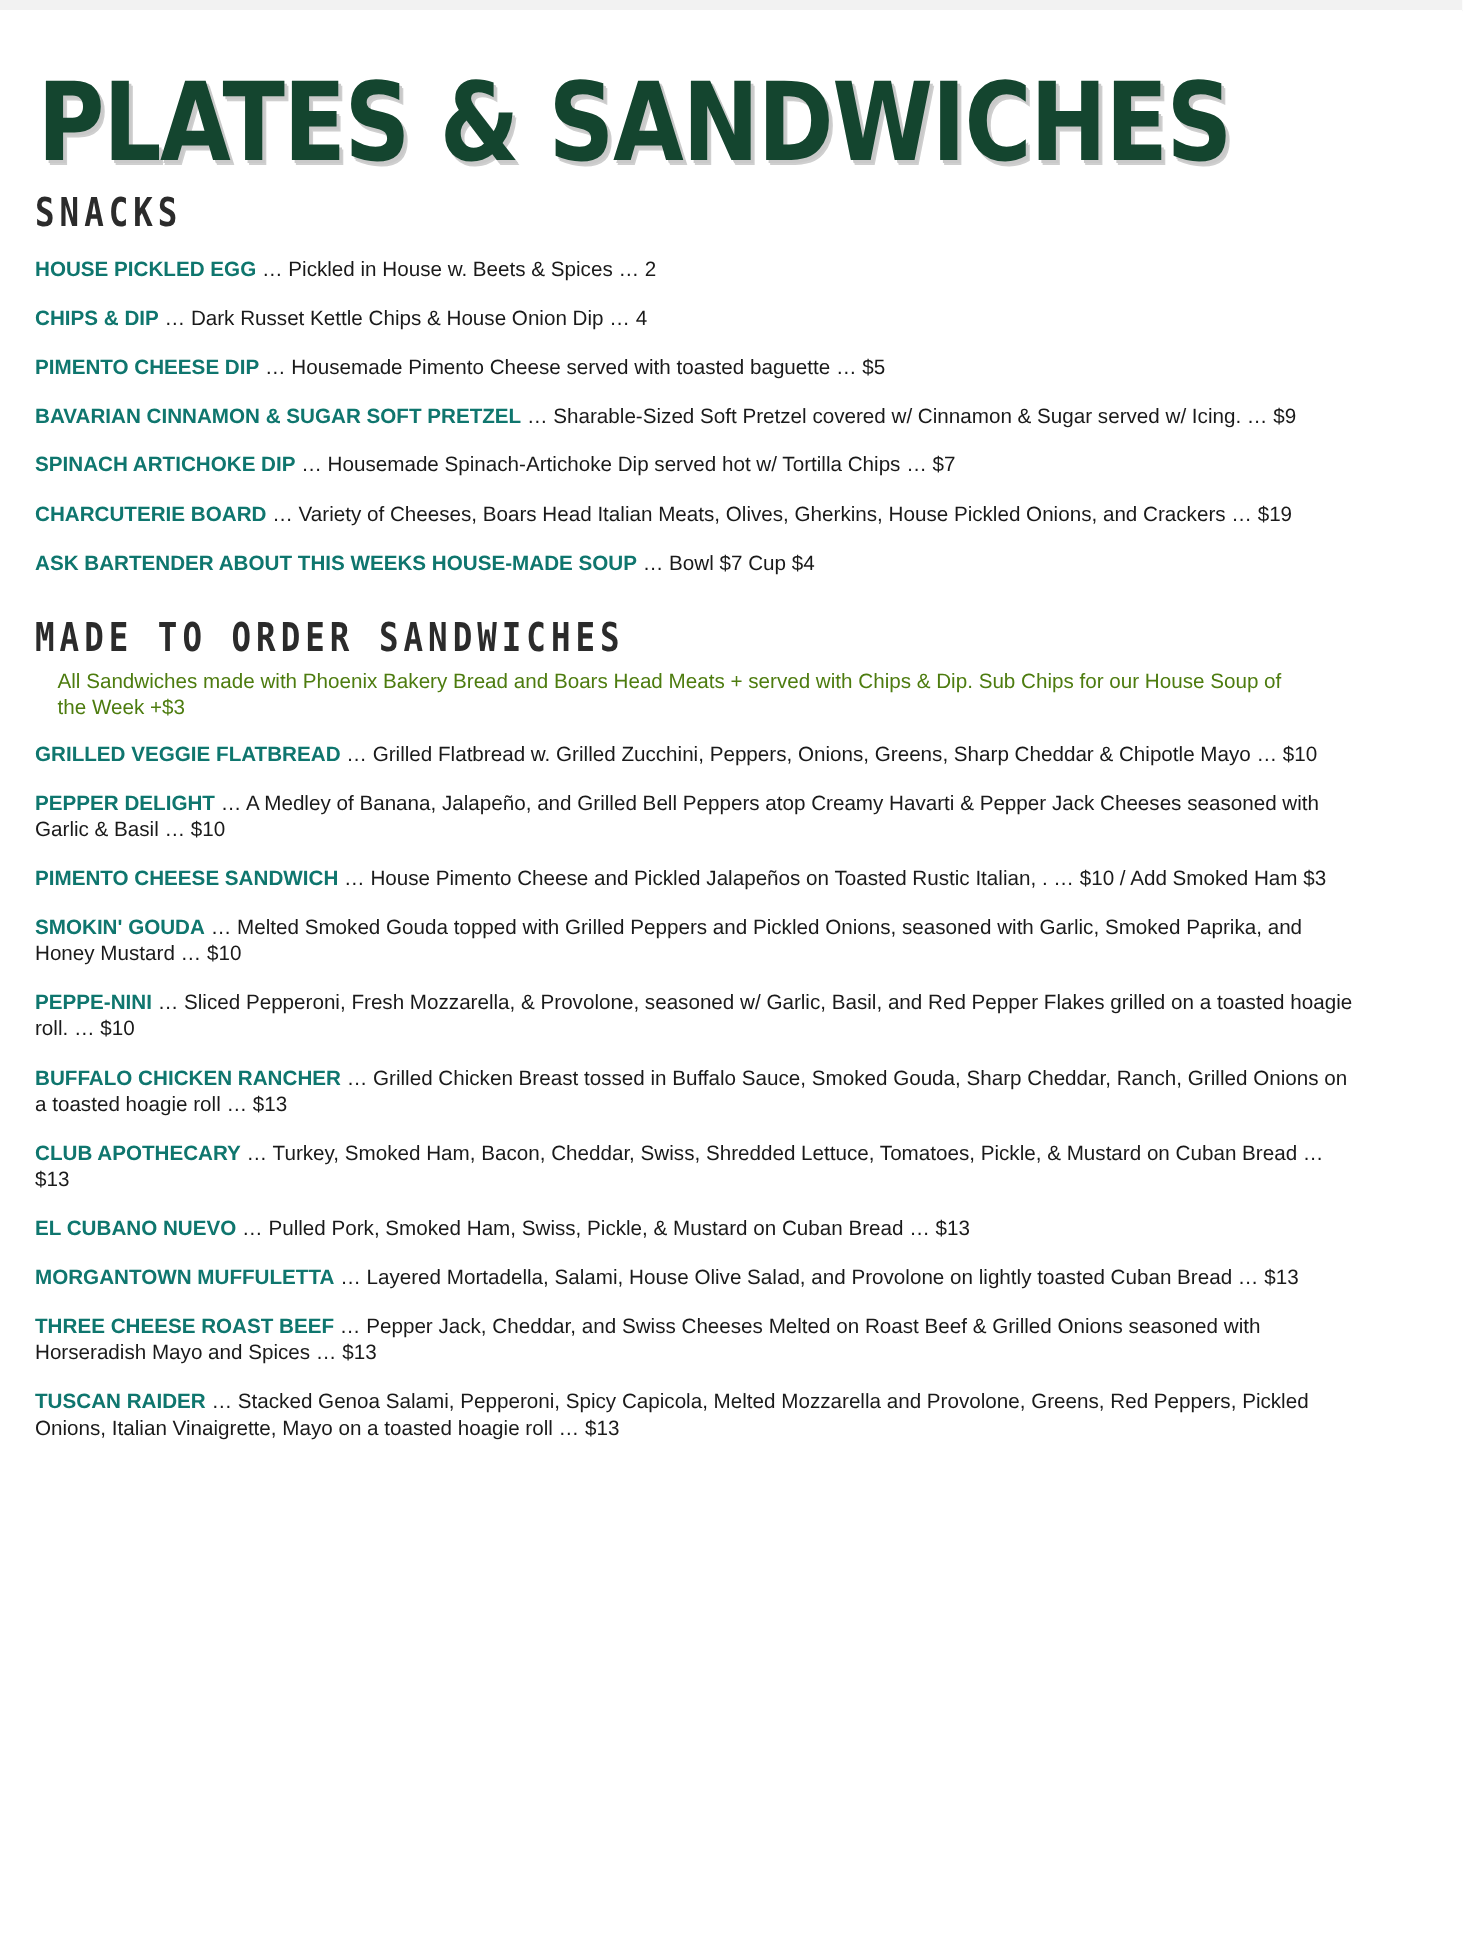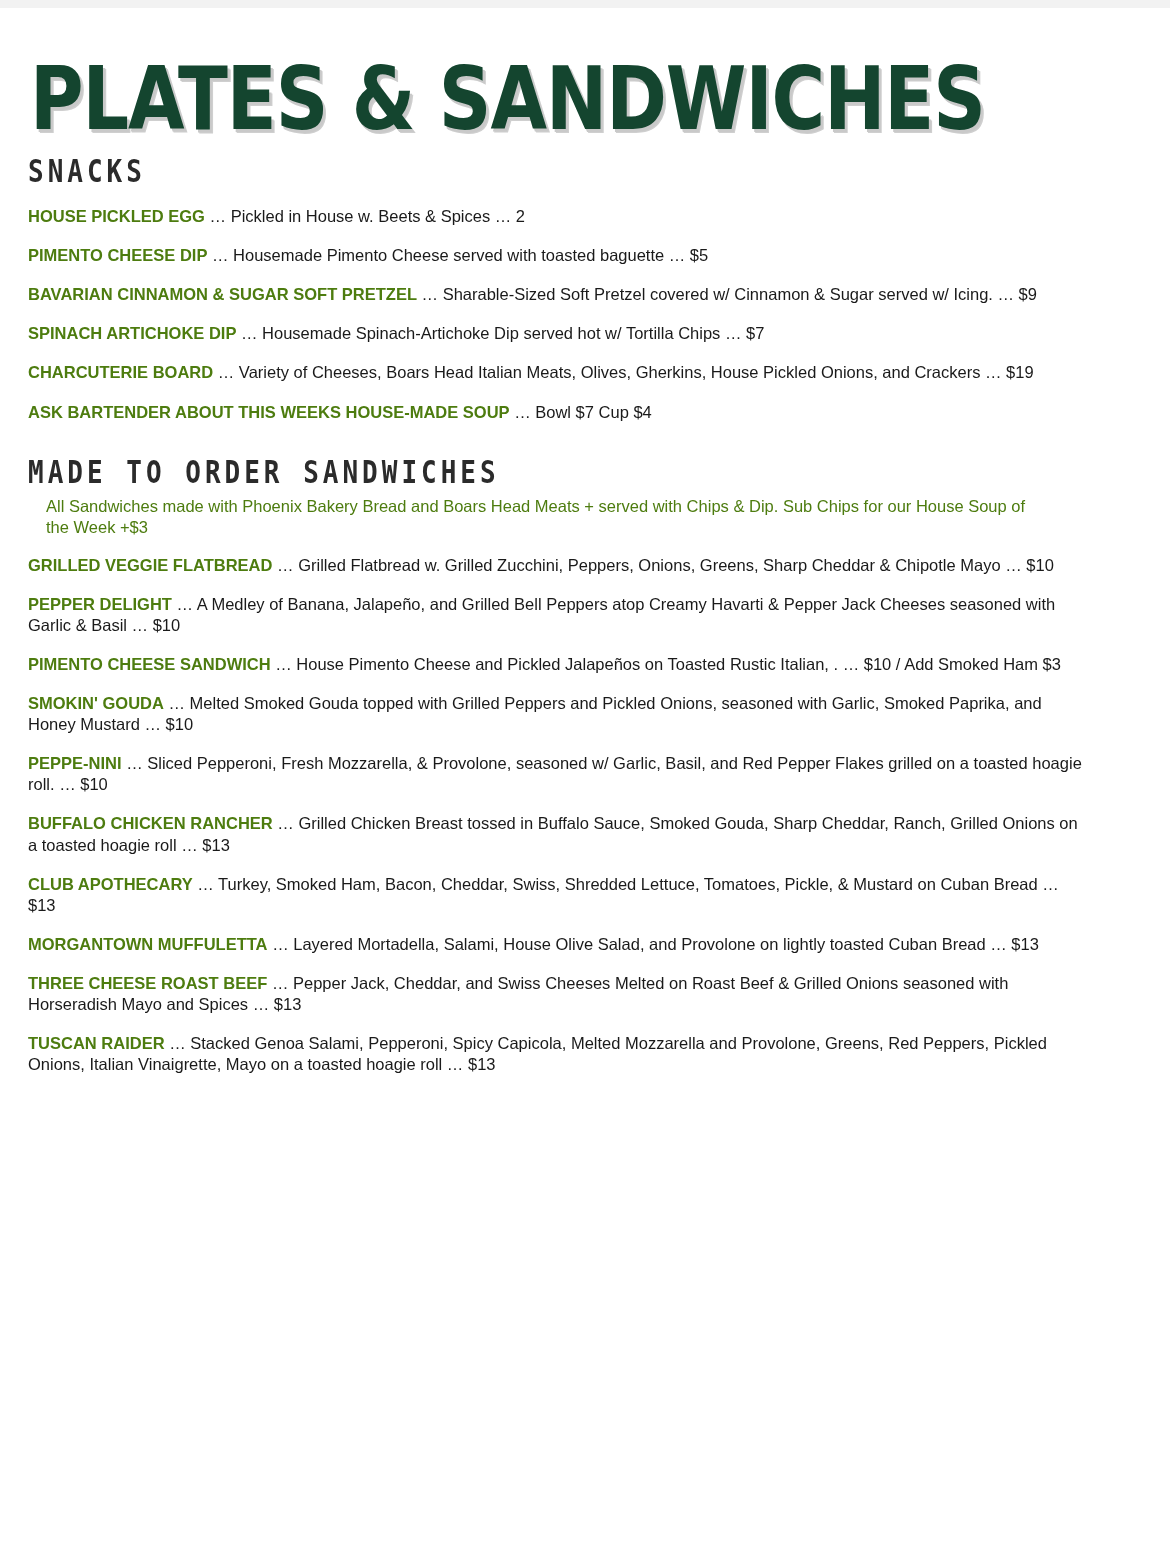--- a/index.html
+++ b/index.html
@@ -85,21 +85,21 @@
     width: 1060px;
   }
   .item {
     font-size: 16.5px;
     line-height: 1.28;
     color: #1a1a1a;
     margin-bottom: 17px;
   }
   .item-name {
     font-weight: bold;
-    color: #4d7c0f;
+    color: #0f766e;
   }
   .item-desc {
     font-weight: normal;
   }
 
   .sub-note {
     font-size: 16.5px;
     line-height: 1.3;
     color: #4d7c0f;
     width: 1000px;
@@ -127,20 +127,24 @@
   <div class="section-head-wrap">
     <h2 class="section-head">SNACKS</h2>
   </div>
 
   <ul class="items snacks-list">
     <li class="item">
       <span class="item-name">HOUSE PICKLED EGG</span>
       <span class="item-desc">… Pickled in House w. Beets &amp; Spices … 2</span>
     </li>
     <li class="item">
+      <span class="item-name">CHIPS &amp; DIP</span>
+      <span class="item-desc">… Dark Russet Kettle Chips &amp; House Onion Dip … 4</span>
+    </li>
+    <li class="item">
       <span class="item-name">PIMENTO CHEESE DIP</span>
       <span class="item-desc">… Housemade Pimento Cheese served with toasted baguette … $5</span>
     </li>
     <li class="item">
       <span class="item-name">BAVARIAN CINNAMON &amp; SUGAR SOFT PRETZEL</span>
       <span class="item-desc">… Sharable-Sized Soft Pretzel covered w/ Cinnamon &amp; Sugar served w/ Icing.  … $9</span>
     </li>
     <li class="item">
       <span class="item-name">SPINACH ARTICHOKE DIP</span>
       <span class="item-desc">… Housemade Spinach-Artichoke Dip served hot w/ Tortilla Chips … $7</span>
@@ -184,20 +188,24 @@
     </li>
     <li class="item">
       <span class="item-name">BUFFALO CHICKEN RANCHER</span>
       <span class="item-desc">… Grilled Chicken Breast tossed in Buffalo Sauce, Smoked Gouda, Sharp Cheddar, Ranch, Grilled Onions on a toasted hoagie roll … $13</span>
     </li>
     <li class="item">
       <span class="item-name">CLUB APOTHECARY</span>
       <span class="item-desc">… Turkey, Smoked Ham, Bacon, Cheddar, Swiss, Shredded Lettuce, Tomatoes, Pickle, &amp; Mustard on Cuban Bread  … $13</span>
     </li>
     <li class="item">
+      <span class="item-name">EL CUBANO NUEVO</span>
+      <span class="item-desc">… Pulled Pork, Smoked Ham, Swiss, Pickle, &amp; Mustard on Cuban Bread  … $13</span>
+    </li>
+    <li class="item">
       <span class="item-name">MORGANTOWN MUFFULETTA</span>
       <span class="item-desc">… Layered Mortadella, Salami, House Olive Salad, and Provolone on lightly toasted Cuban Bread … $13</span>
     </li>
     <li class="item">
       <span class="item-name">THREE CHEESE ROAST BEEF</span>
       <span class="item-desc">… Pepper Jack, Cheddar, and Swiss Cheeses Melted on Roast Beef &amp; Grilled Onions seasoned with Horseradish Mayo and Spices … $13</span>
     </li>
     <li class="item">
       <span class="item-name">TUSCAN RAIDER</span>
       <span class="item-desc">… Stacked Genoa Salami, Pepperoni, Spicy Capicola, Melted Mozzarella and Provolone, Greens, Red Peppers, Pickled Onions, Italian Vinaigrette, Mayo on a toasted hoagie roll … $13</span>

